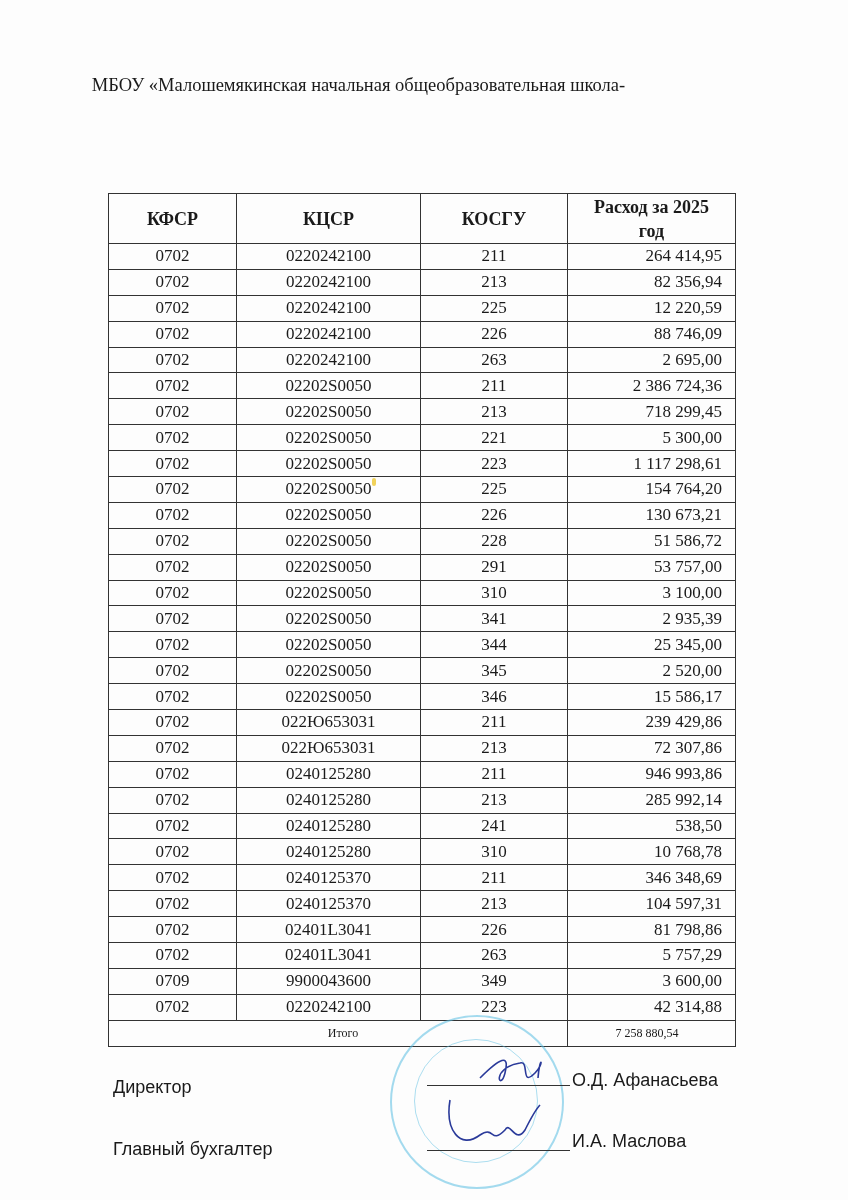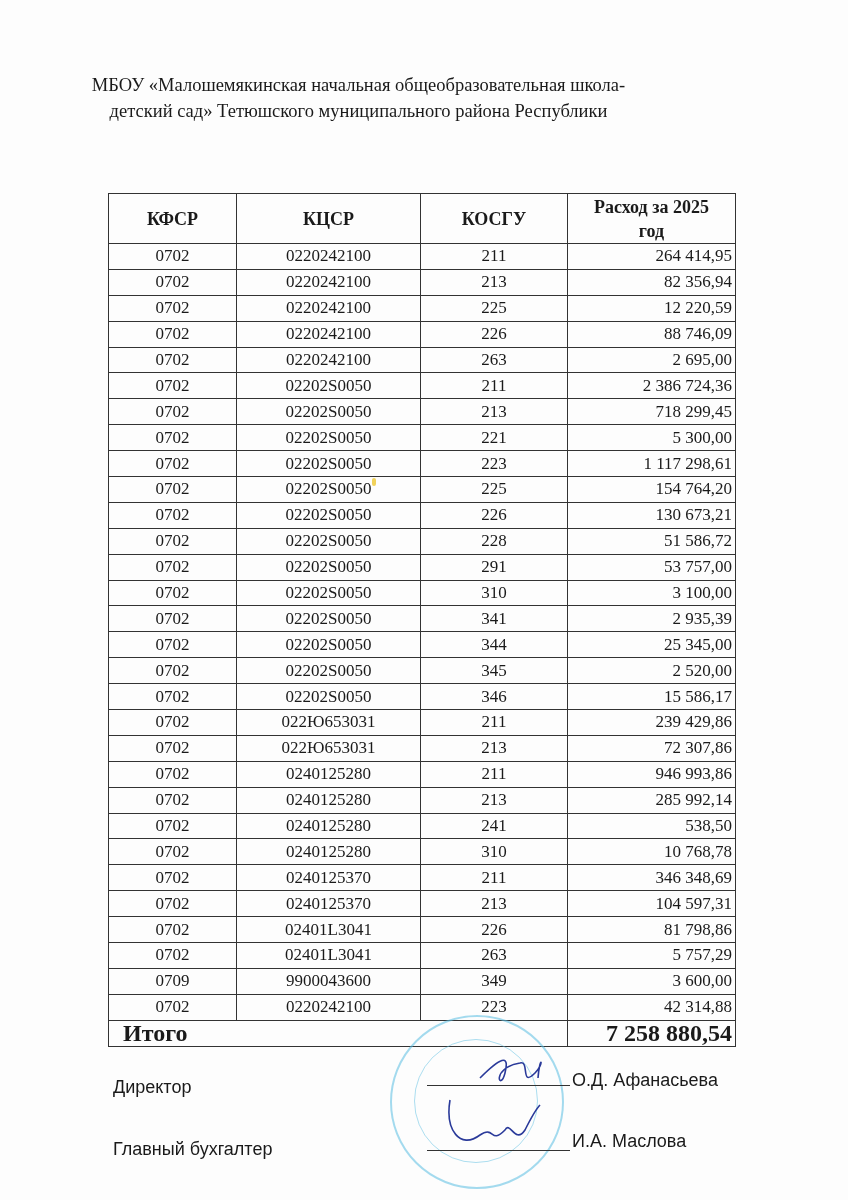--- a/index.html
+++ b/index.html
@@ -6,37 +6,36 @@
   body { width:848px; height:1200px; background:#fdfdfd; position:relative; overflow:hidden;
          font-family:"Liberation Serif", serif; color:#1a1a1a; }
   .title { position:absolute; top:72px; left:0; width:717px; text-align:center;
            font-size:18.5px; line-height:26px; }
   .title div { white-space:nowrap; }
   table.exp { position:absolute; left:108px; top:193px; width:627px; border-collapse:collapse;
               table-layout:fixed; font-size:17px; }
   table.exp td, table.exp th { border:1.3px solid #333; padding:0 4px; height:24.9px; line-height:22px; }
   table.exp th { height:49px; font-weight:bold; font-size:18px; text-align:center; line-height:24px; }
   table.exp td.c { text-align:center; }
-  table.exp td.r { text-align:right; padding-right:3px; }
-  table.exp tr.total td { font-weight:bold; font-size:24px; }
+  table.exp td.r { text-align:right; padding-right:13px; }
+  table.exp tr.total td { font-weight:normal; font-size:12px;text-align:center; }
   .col1 { width:128px; } .col2 { width:184px; } .col3 { width:147px; } .col4 { width:168px; }
   .sig { position:absolute; font-family:"Liberation Sans", sans-serif; font-size:18px; }
   .line { position:absolute; left:427px; width:143px; border-top:1.2px solid #333; }
   .stamp { position:absolute; left:390px; top:1015px; width:170px; height:170px; border-radius:50%;
            border:2px solid rgba(90,190,225,0.55); }
   .stamp .inner { position:absolute; left:22px; top:22px; width:122px; height:122px; border-radius:50%;
            border:1.5px solid rgba(90,190,225,0.5); }
   .mark { position:absolute; left:372px; top:478px; width:4px; height:8px; background:#f1d25a; border-radius:2px; }
 </style>
 </head>
 <body>
 
 <div class="title">
   <div>МБОУ «Малошемякинская начальная общеобразовательная школа-</div>
-  <div>детский сад» Тетюшского муниципального района Республики</div>
 </div>
 
 <div class="mark"></div>
 
 <table class="exp">
   <colgroup>
       <col class="col1">
       <col class="col2">
       <col class="col3">
       <col class="col4">

